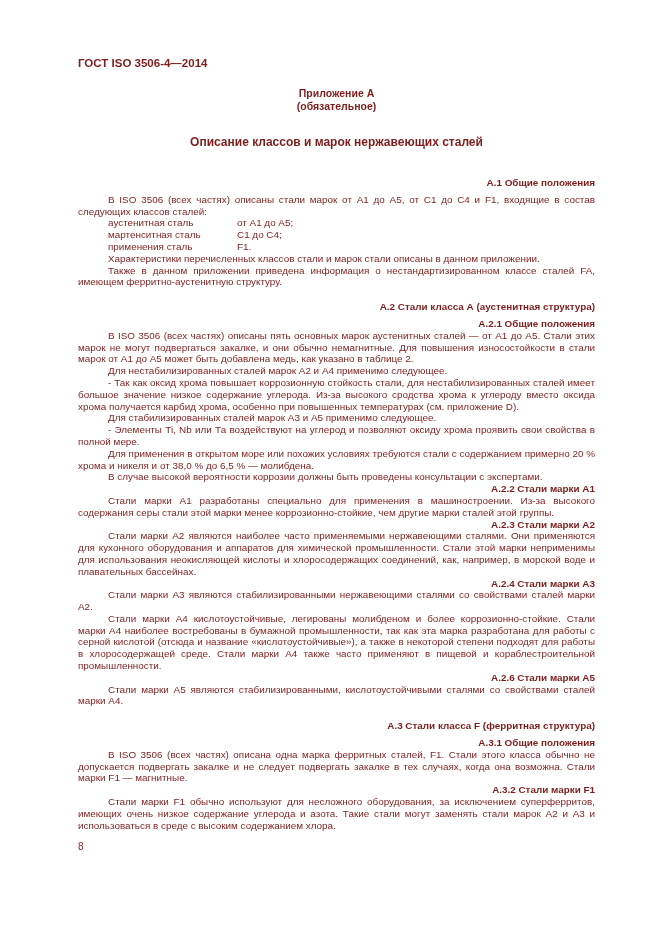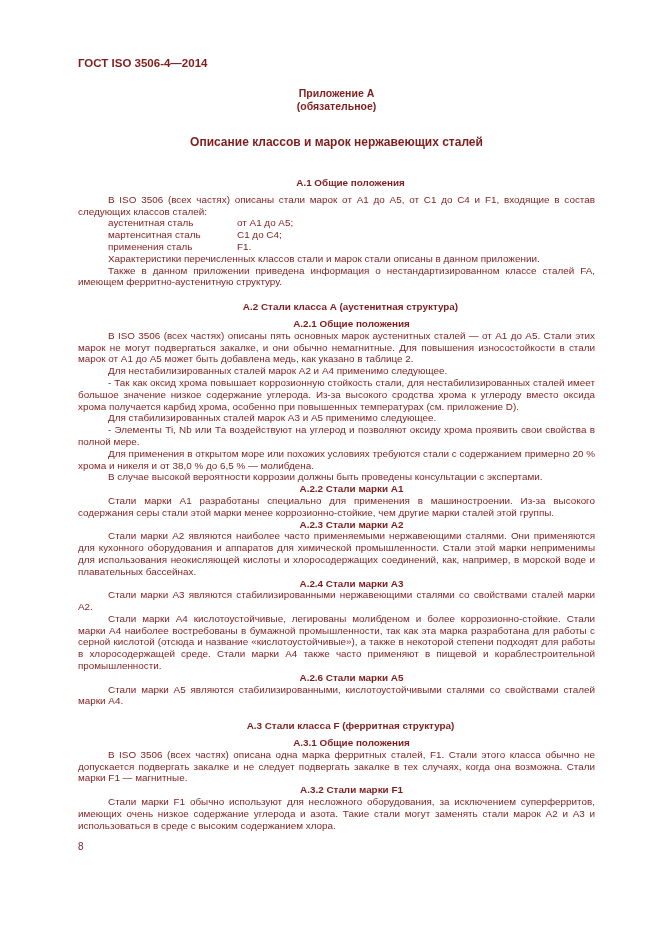--- a/index.html
+++ b/index.html
@@ -45,27 +45,27 @@
     text-align: justify;
   }
   .body-text .p {
     margin: 0;
     text-indent: 30px;
   }
   .body-text .h-section {
     margin: 13px 0 5px 0;
     font-weight: bold;
     text-indent: 28px;
-    text-align: center;
+    text-align: right;
   }
   .body-text .h-sub {
     margin: 0;
     font-weight: bold;
     text-indent: 30px;
-    text-align: center;
+    text-align: right;
   }
   .body-text .row {
     display: flex;
     padding-left: 30px;
     text-align: left;
     align-items: center;
   }
   .body-text .row .row-left {
     flex: none;
     width: 129px;

